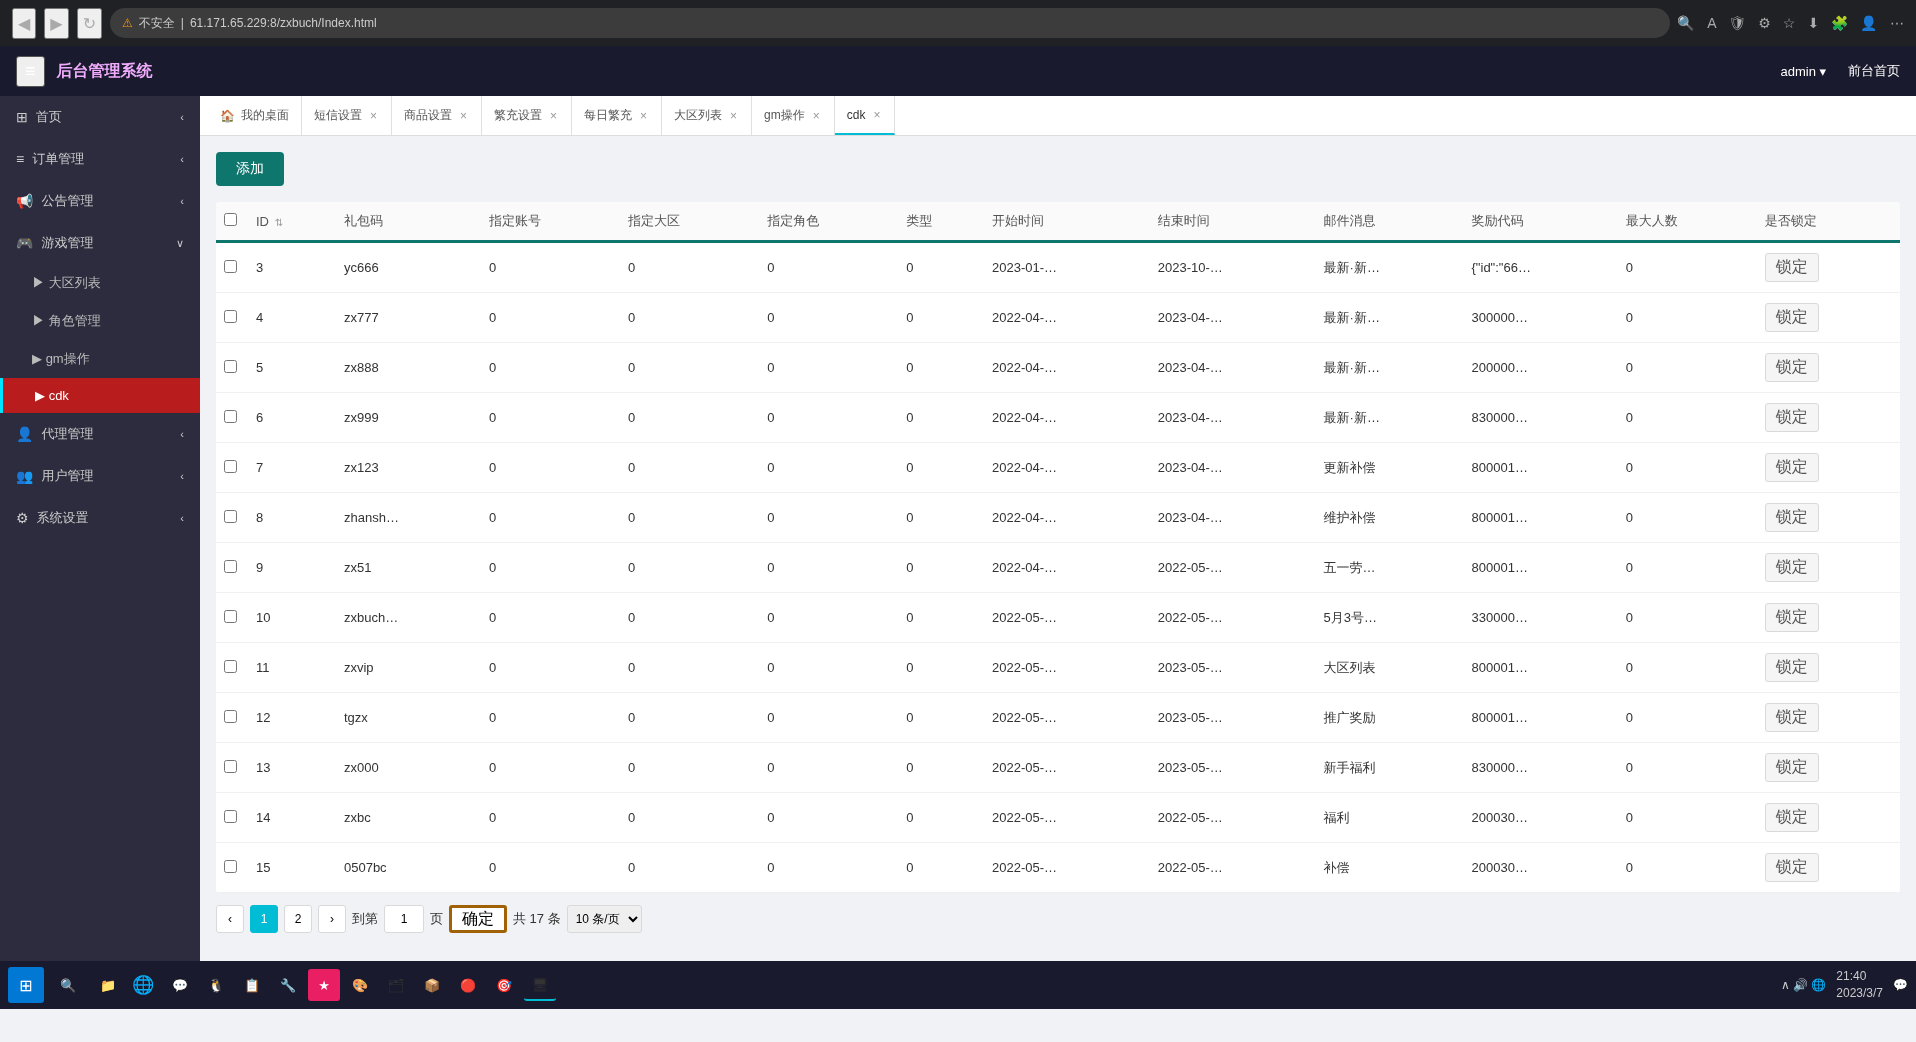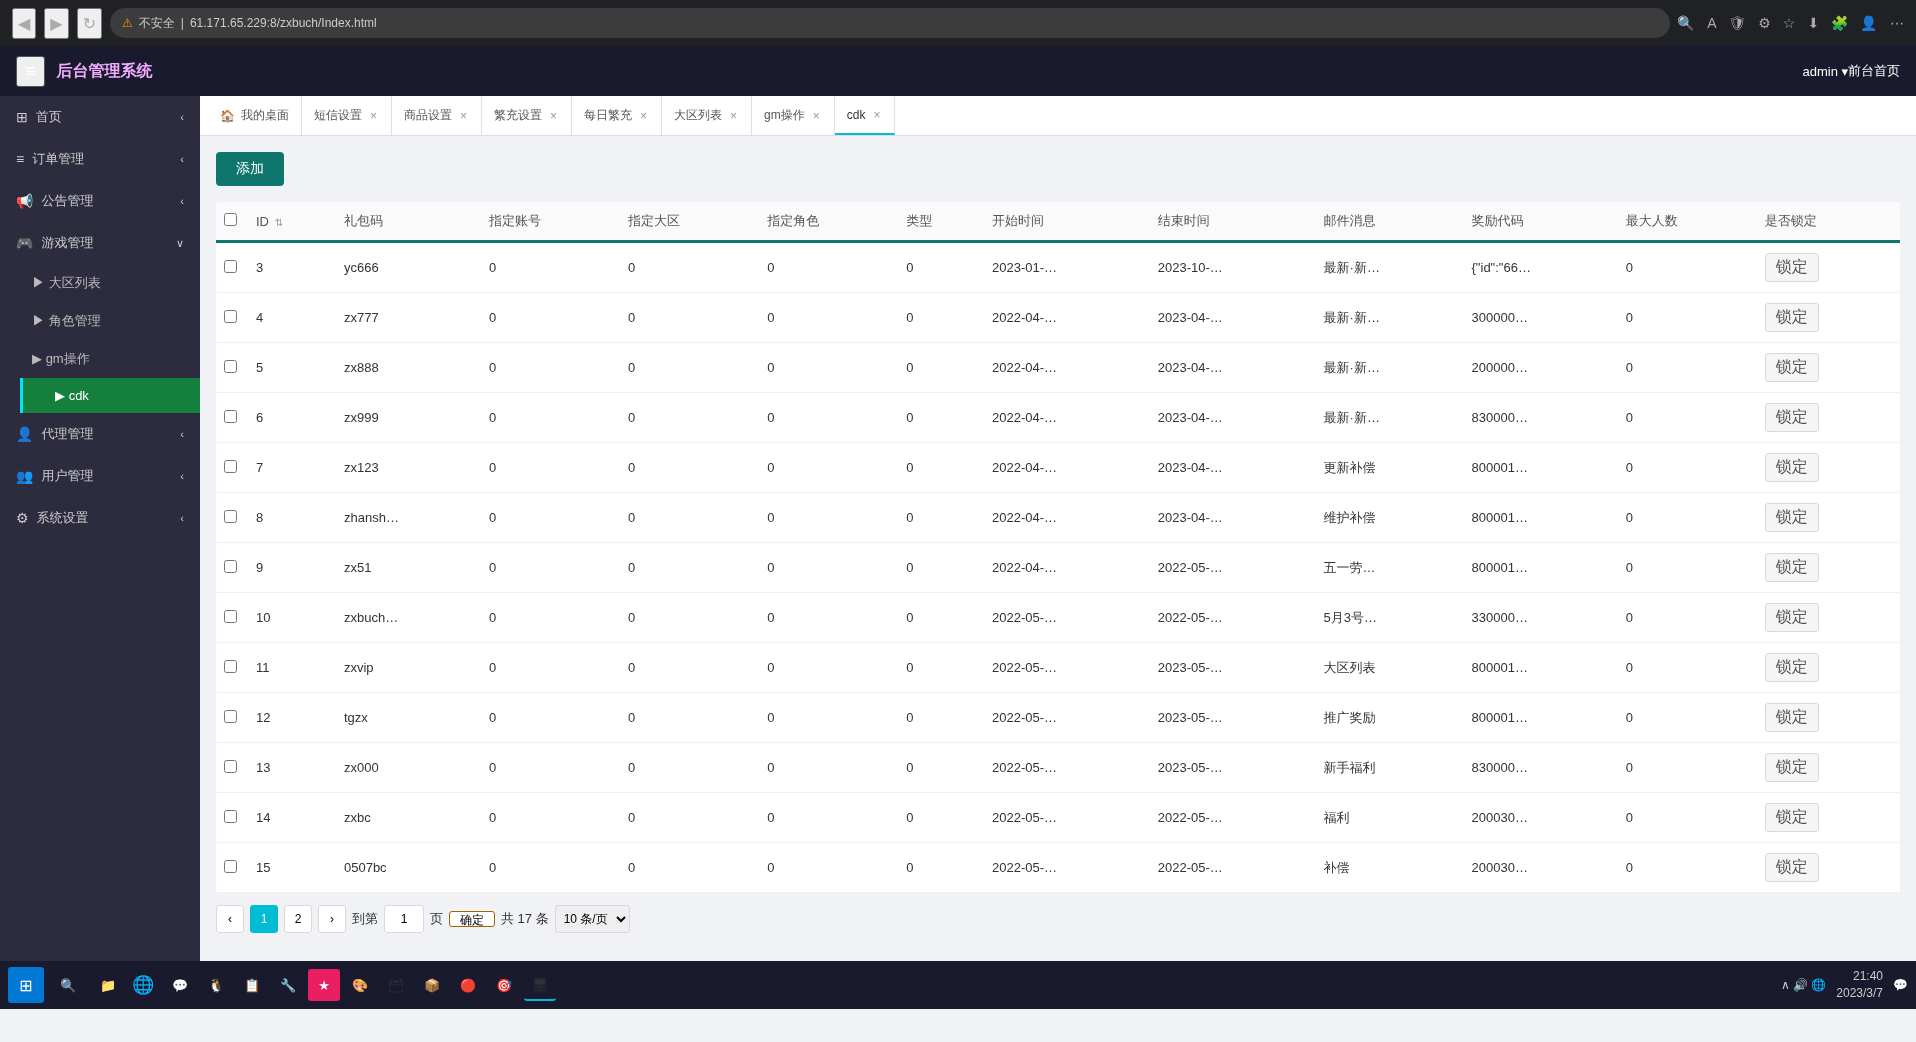--- a/index.html
+++ b/index.html
@@ -64,21 +64,21 @@
       color: white;
       font-size: 18px;
       cursor: pointer;
       padding: 4px 8px;
       border: 1px solid #555;
       border-radius: 3px;
     }
     .app-header-right {
       display: flex;
       align-items: center;
-      gap: 0;
+      gap: 22px;
     }
     .admin-dropdown {
       color: white;
       cursor: pointer;
       display: flex;
       align-items: center;
       gap: 4px;
     }
     .front-link {
       color: white;
@@ -109,21 +109,21 @@
       font-size: 13px;
     }
     .sidebar-item .icon { font-size: 14px; }
     .sidebar-item .arrow { margin-left: auto; font-size: 11px; }
     .sidebar-group-item {
       padding: 10px 16px 10px 32px;
       cursor: pointer;
       color: #bbb;
       font-size: 13px;
     }
-    .sidebar-group-item.active { background: #15803d; color: white; border-left: 3px solid #00e5ff; margin-left: 20px; }
+    .sidebar-group-item.active { background: #b91c1c; color: white; border-left: 3px solid #00e5ff; }
 
     
     .content-area {
       flex: 1;
       display: flex;
       flex-direction: column;
       background: #f0f2f5;
       overflow: hidden;
     }
 
@@ -252,27 +252,27 @@
     .page-btn.active { background: #00bcd4; border-color: #00bcd4; color: white; }
     .page-input {
       width: 40px;
       height: 28px;
       border: 1px solid #d9d9d9;
       border-radius: 3px;
       text-align: center;
       font-size: 12px;
     }
     .page-confirm {
-      height: 16px;
+      height: 28px;
       padding: 0 10px;
       background: white;
-      border: 1px solid #a16207;
+      border: 3px solid #a16207;
       border-radius: 3px;
       cursor: pointer;
-      font-size: 12px;
+      font-size: 16px;
     }
     .page-size-select {
       height: 28px;
       border: 1px solid #d9d9d9;
       border-radius: 3px;
       font-size: 12px;
       padding: 0 4px;
       cursor: pointer;
     }
 
@@ -294,21 +294,21 @@
       align-items: center;
       justify-content: center;
       cursor: pointer;
       border-radius: 3px;
     }
     .taskbar-app-icons {
       display: flex;
       align-items: center;
       gap: 4px;
     }
-    .taskbar-clock { text-align: right; line-height: 1.4; }
+    .taskbar-clock { text-align: left; line-height: 1.4; }
     .start-btn {
       background: #0078d4;
       color: white;
       border: none;
       width: 36px;
       height: 36px;
       border-radius: 3px;
       cursor: pointer;
       font-size: 16px;
     }

